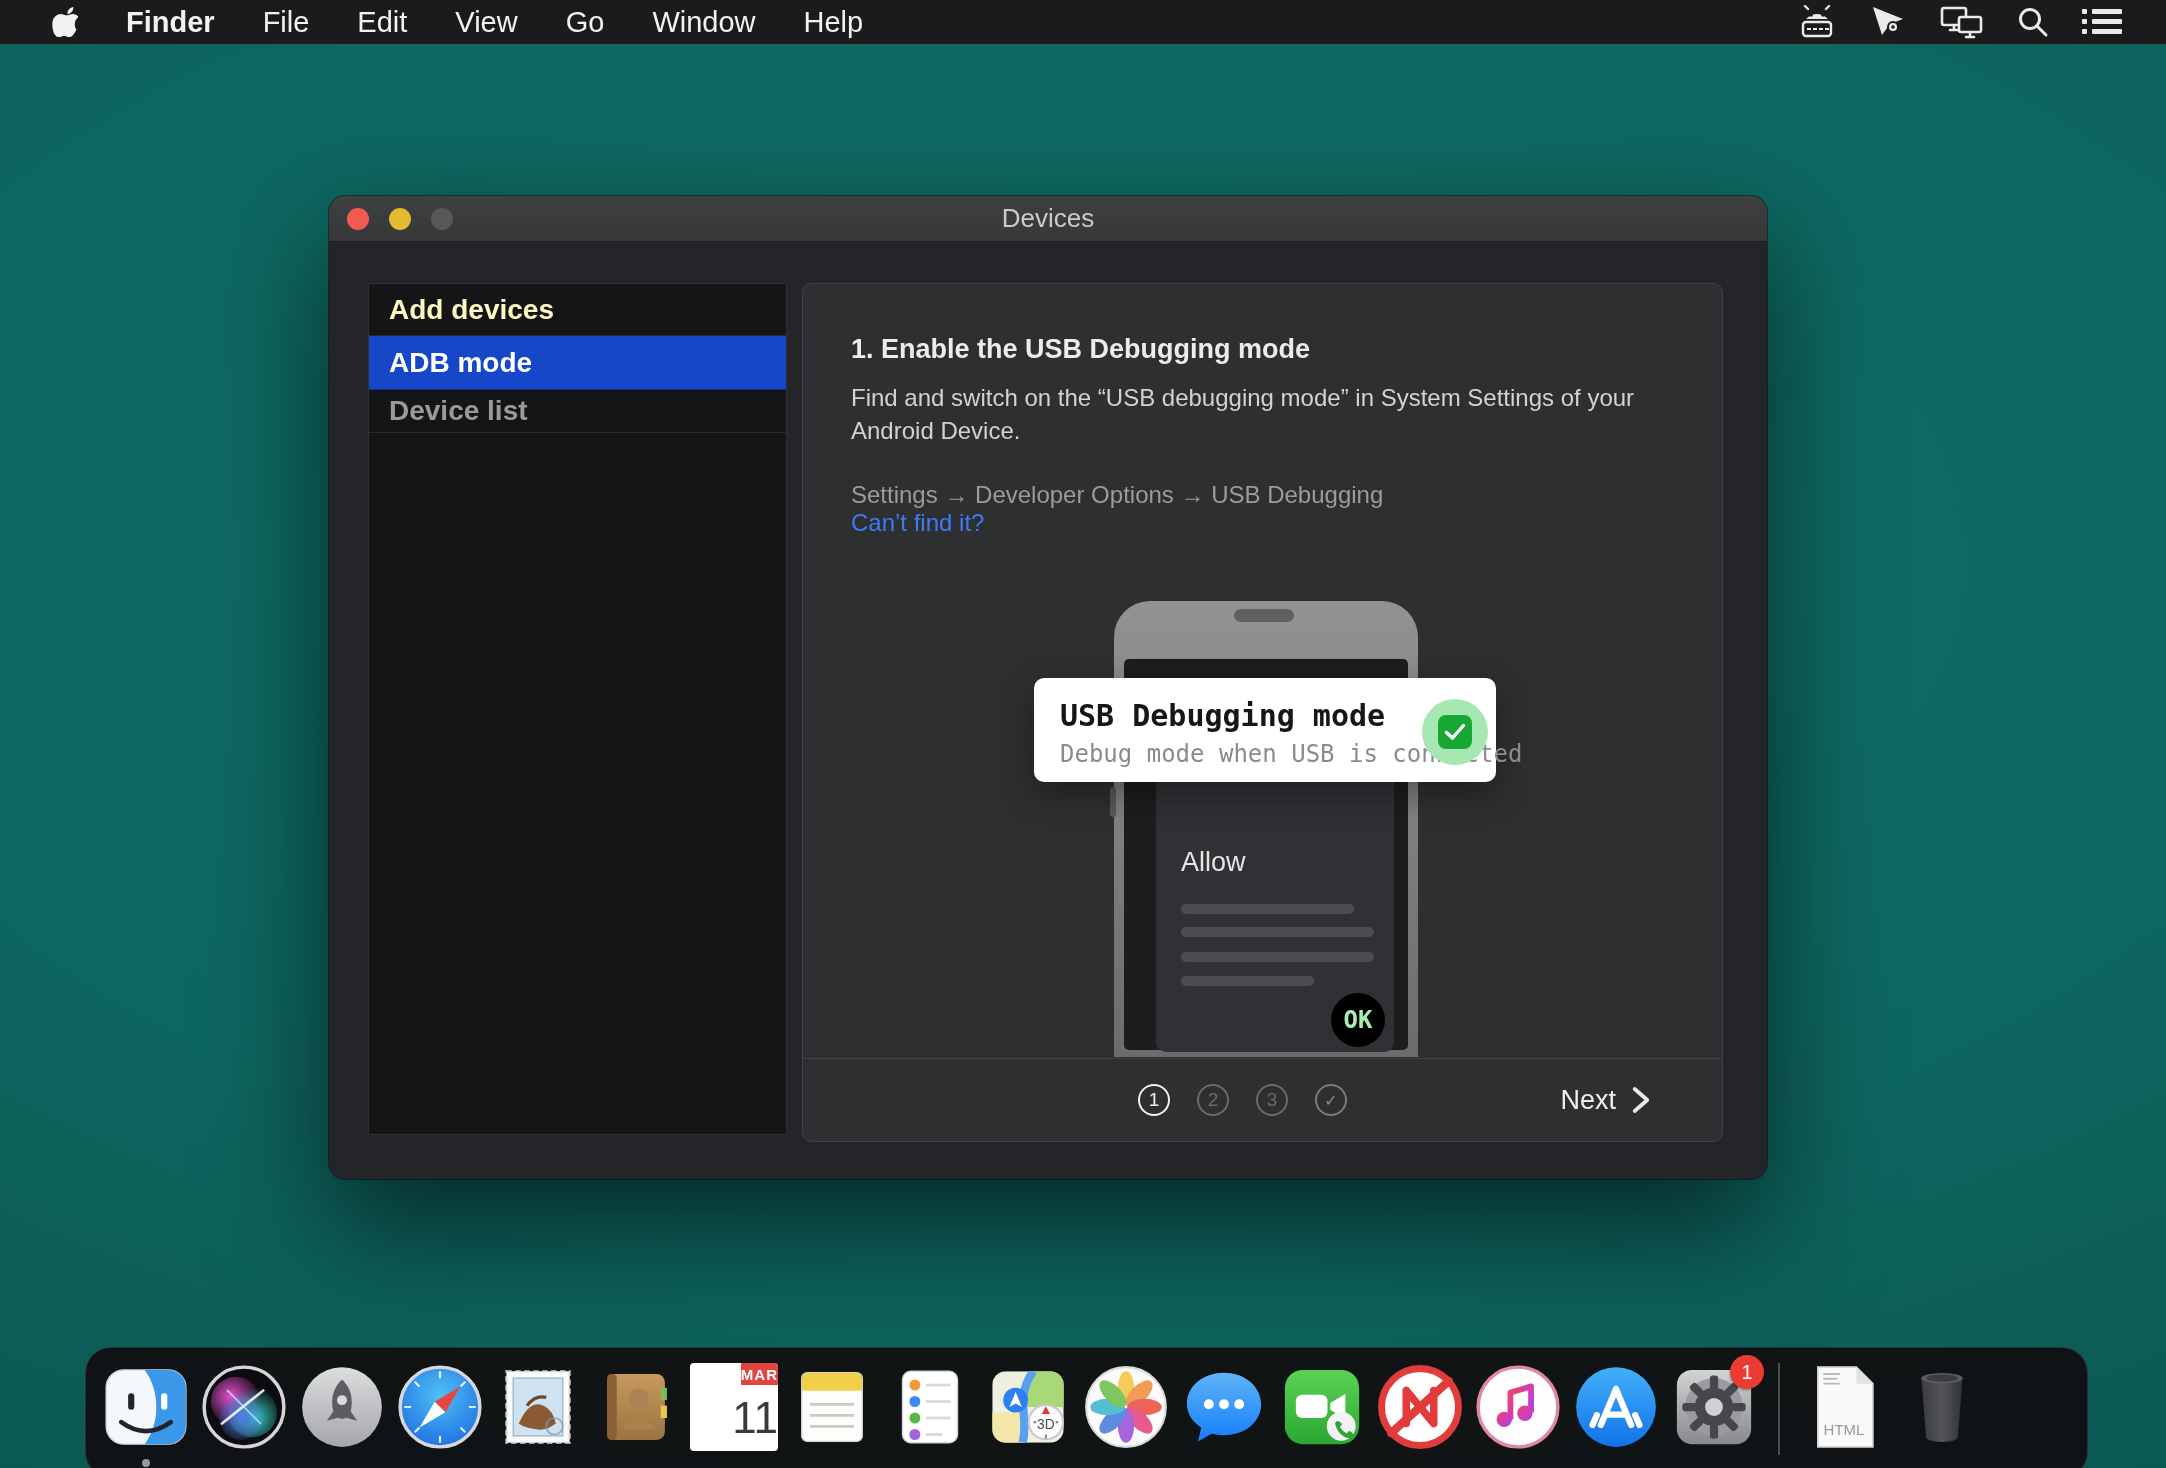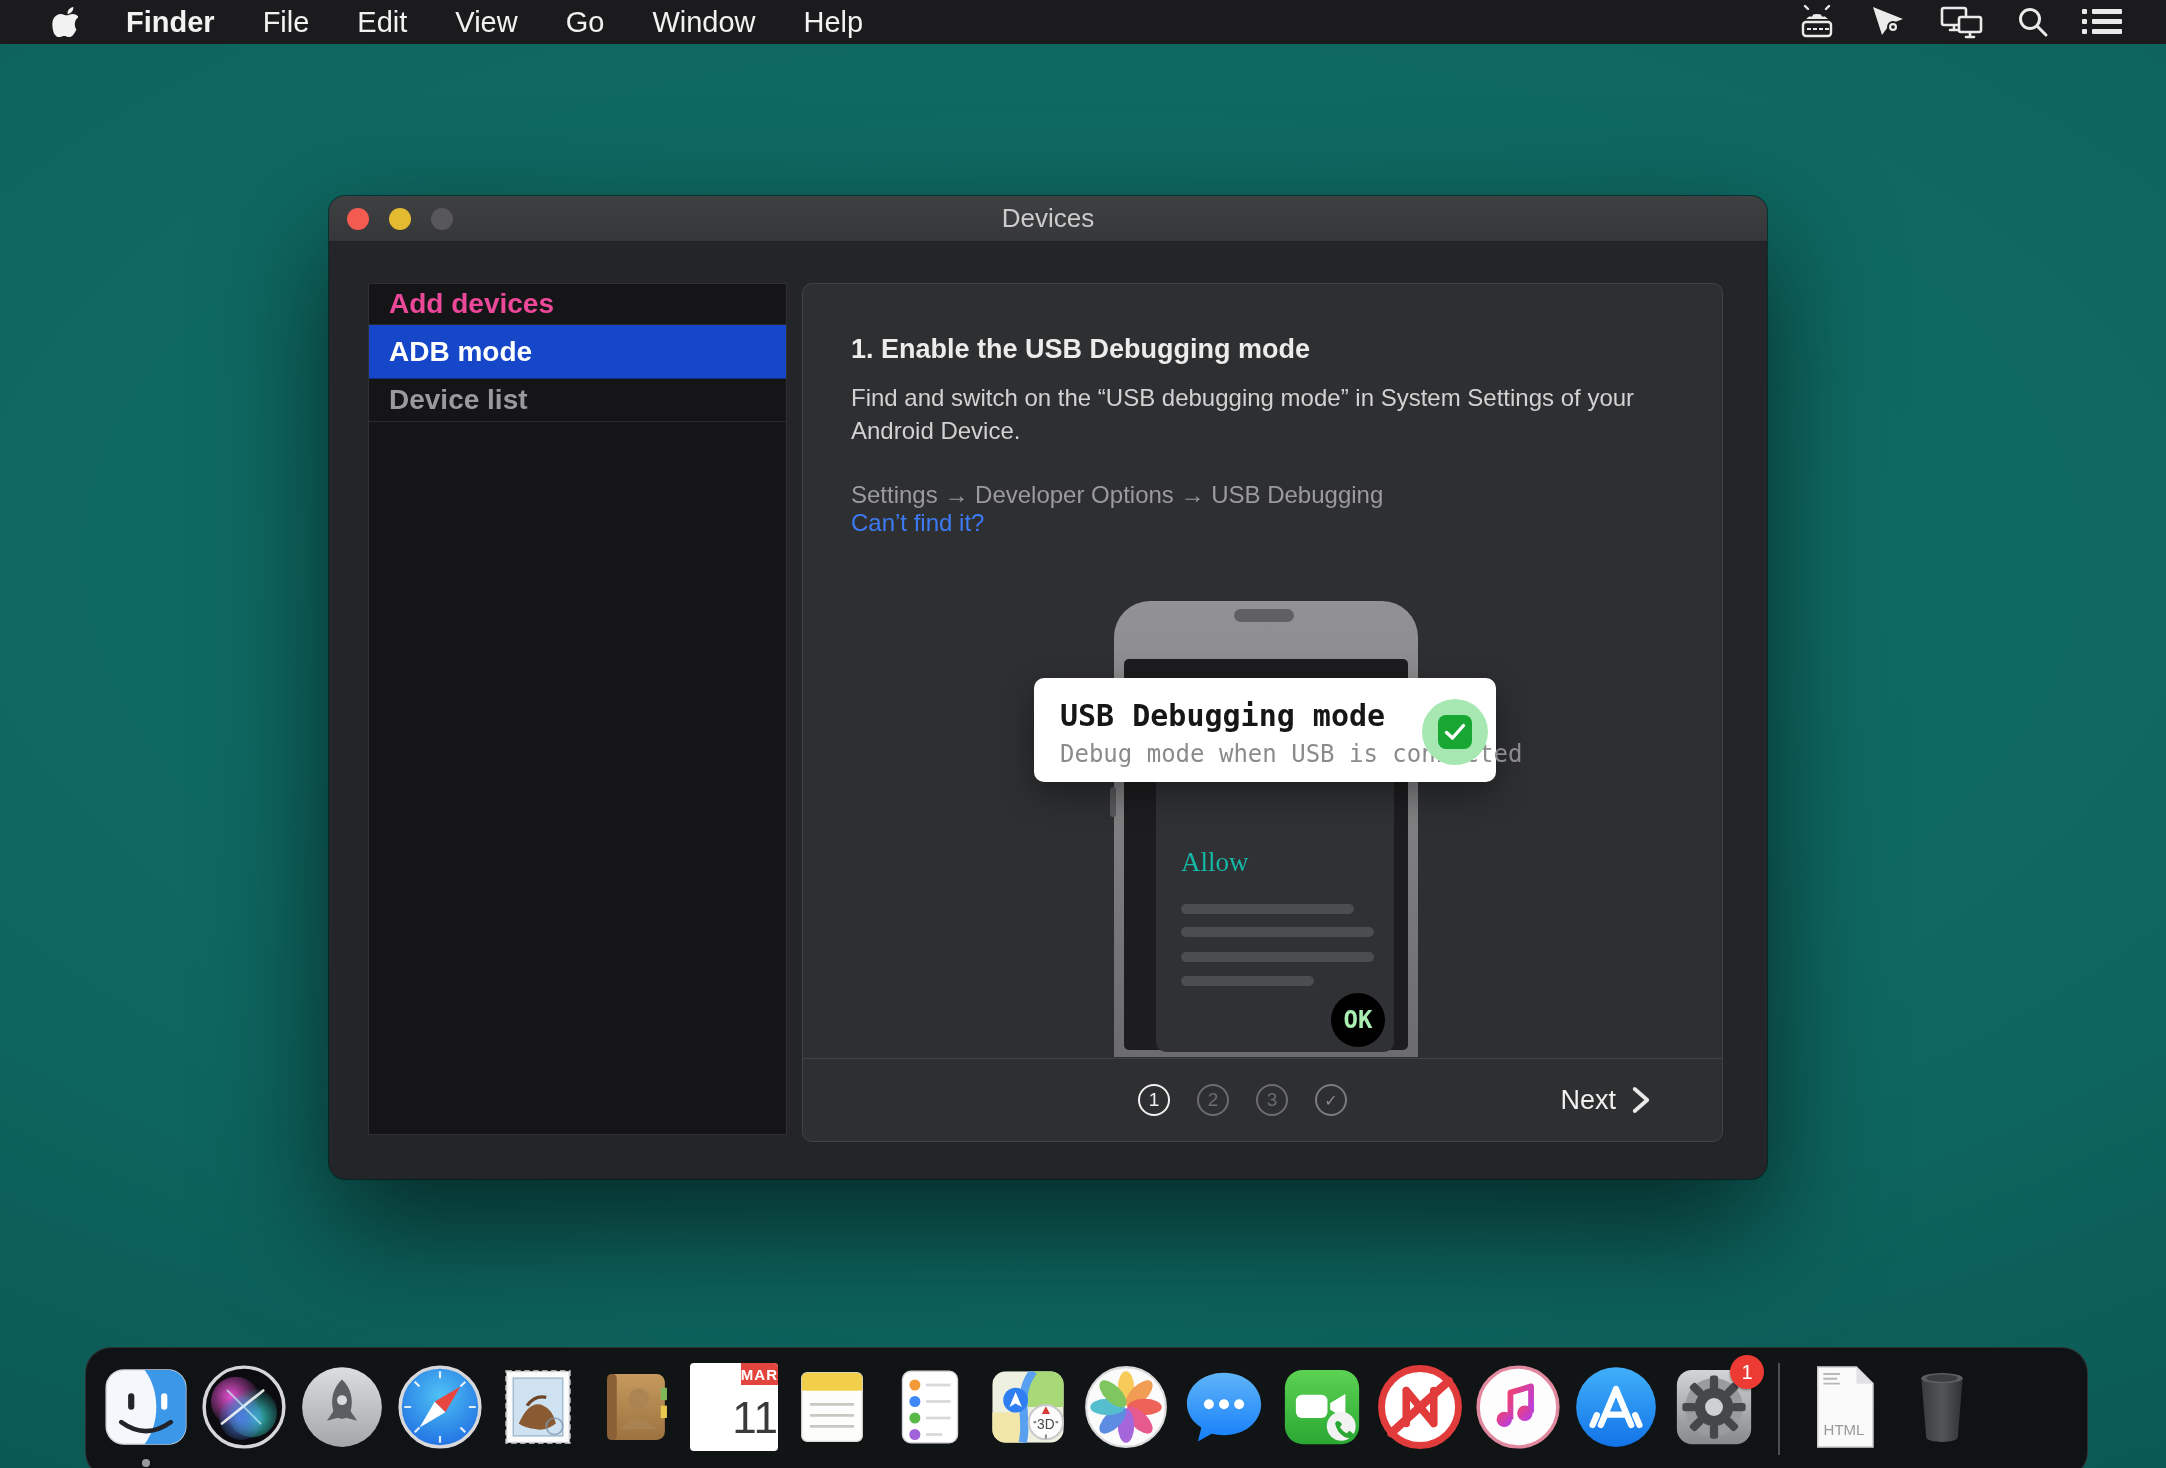--- a/index.html
+++ b/index.html
@@ -26,40 +26,40 @@
   .light.red{background:#f35b51;}
   .light.yellow{background:#e3ba30;}
   .light.gray{background:#58585a;}
   .wtitle{position:absolute;left:0;right:0;top:0;height:100%;display:flex;align-items:center;justify-content:center;
     color:#cbcbcc;font-size:26px;}
   
   .sidebar{position:absolute;left:39px;top:87px;width:419px;height:852px;background:#151517;
     border:1px solid #303033;box-sizing:border-box;}
   .srow{display:flex;align-items:center;padding-left:20px;font-weight:700;font-size:28px;
     border-bottom:1px solid #2a2a2d;box-sizing:border-box;}
-  .srow.header{height:41px;color:#ec4899;}
+  .srow.header{height:52px;color:#fef9c3;}
   .srow.selected{height:54px;background:#1747c9;color:#ffffff;border-bottom:1px solid #10307f;}
   .srow.normal{height:54px;color:#d6d6d7;}
   .srow.dim{height:43px;color:#9a9a9c;}
   
   .panel{position:absolute;left:473px;top:87px;width:921px;height:859px;background:#2e2f31;
     border:1px solid #414245;border-radius:10px;box-sizing:border-box;}
   .ptext{padding:50px 0 0 48px;}
   .step-title{font-size:27px;font-weight:700;color:#ececec;}
   .step-desc{margin-top:16px;width:820px;font-size:24px;line-height:33px;color:#d2d2d3;}
   .spath{margin-top:34px;font-size:24px;color:#9b9b9d;}
   .hlink{font-size:24px;color:#3d7bf5;cursor:pointer;}
   
   .phone{position:absolute;left:311px;top:317px;width:304px;height:456px;
     background:linear-gradient(#929294,#6c6c6e);border-radius:36px 36px 0 0;}
   .speaker{position:absolute;left:120px;top:8px;width:60px;height:13px;border-radius:7px;background:#606062;}
   .sidebtn{position:absolute;left:-4px;top:186px;width:6px;height:30px;border-radius:3px;background:#59595b;}
   .screen{position:absolute;left:10px;right:10px;top:58px;bottom:7px;background:#1d1d1f;border-radius:5px;}
   .pdialog{position:absolute;left:32px;top:100px;width:238px;height:293px;background:#303134;border-radius:10px;}
-  .allow{position:absolute;left:25px;top:88px;font-family:Liberation Serif, serif;font-size:27px;color:#14b8a6;}
+  .allow{position:absolute;left:25px;top:88px;font-family:Liberation Sans, sans-serif;font-size:27px;color:#e5e5e5;}
   .skline{position:absolute;height:10px;border-radius:5px;background:#4c4d50;}
   .okbtn{position:absolute;left:175px;top:234px;width:54px;height:54px;border-radius:50%;background:#000000;
     display:flex;align-items:center;justify-content:center;
     font-family:"DejaVu Sans Mono",monospace;font-weight:700;font-size:24px;color:#a9efb1;}
   
   .popup{position:absolute;left:231px;top:394px;width:462px;height:104px;background:#ffffff;border-radius:10px;
     box-shadow:0 12px 34px rgba(0,0,0,.38);}
   .popup-title{position:absolute;left:26px;top:20px;font-family:"DejaVu Sans Mono",monospace;
     font-weight:700;font-size:30px;color:#161616;white-space:nowrap;}
   .popup-sub{position:absolute;left:26px;top:62px;font-family:"DejaVu Sans Mono",monospace;

